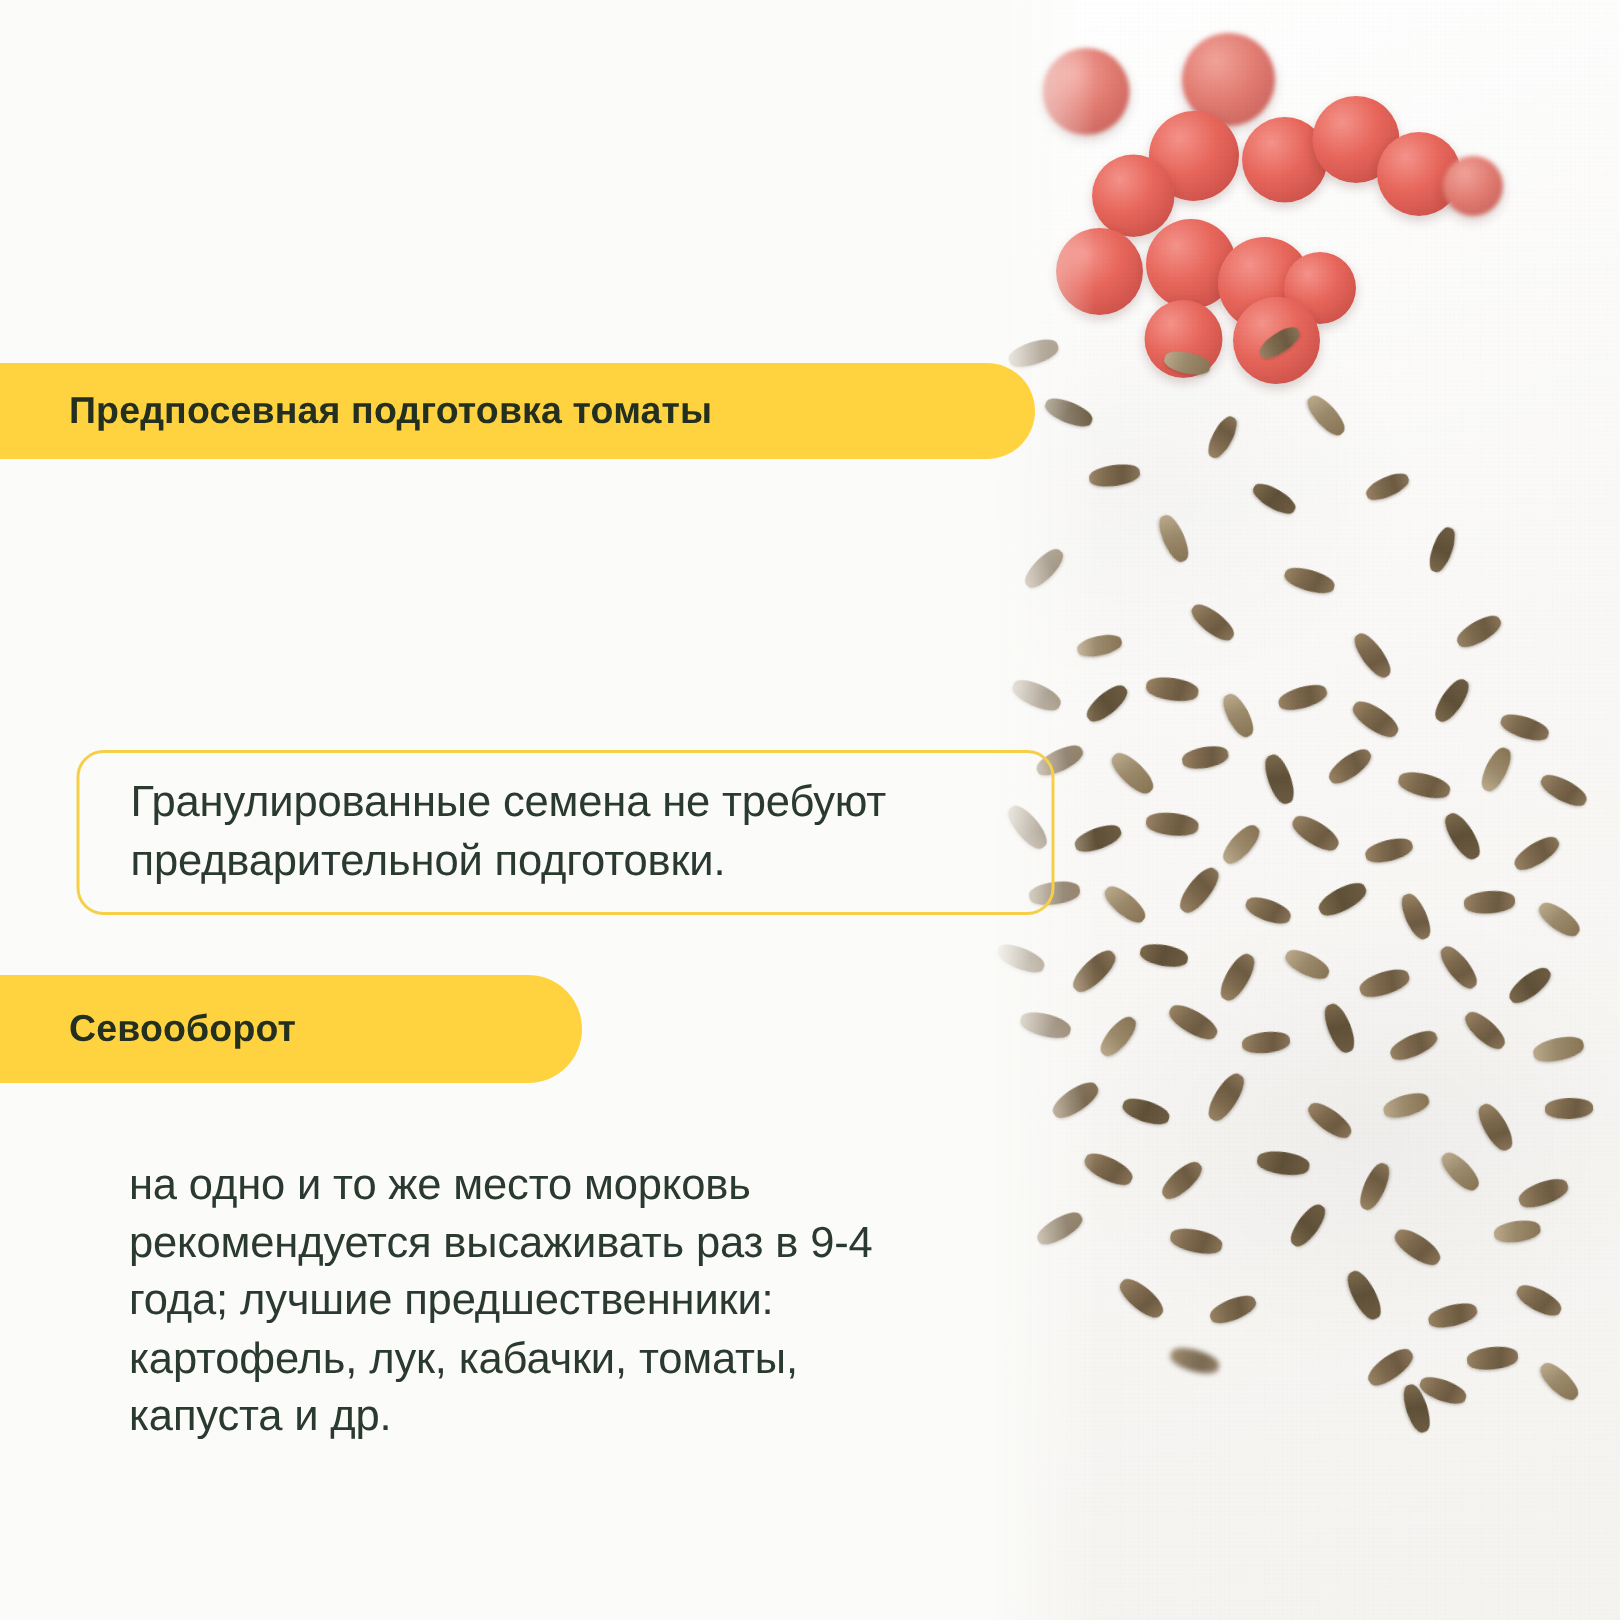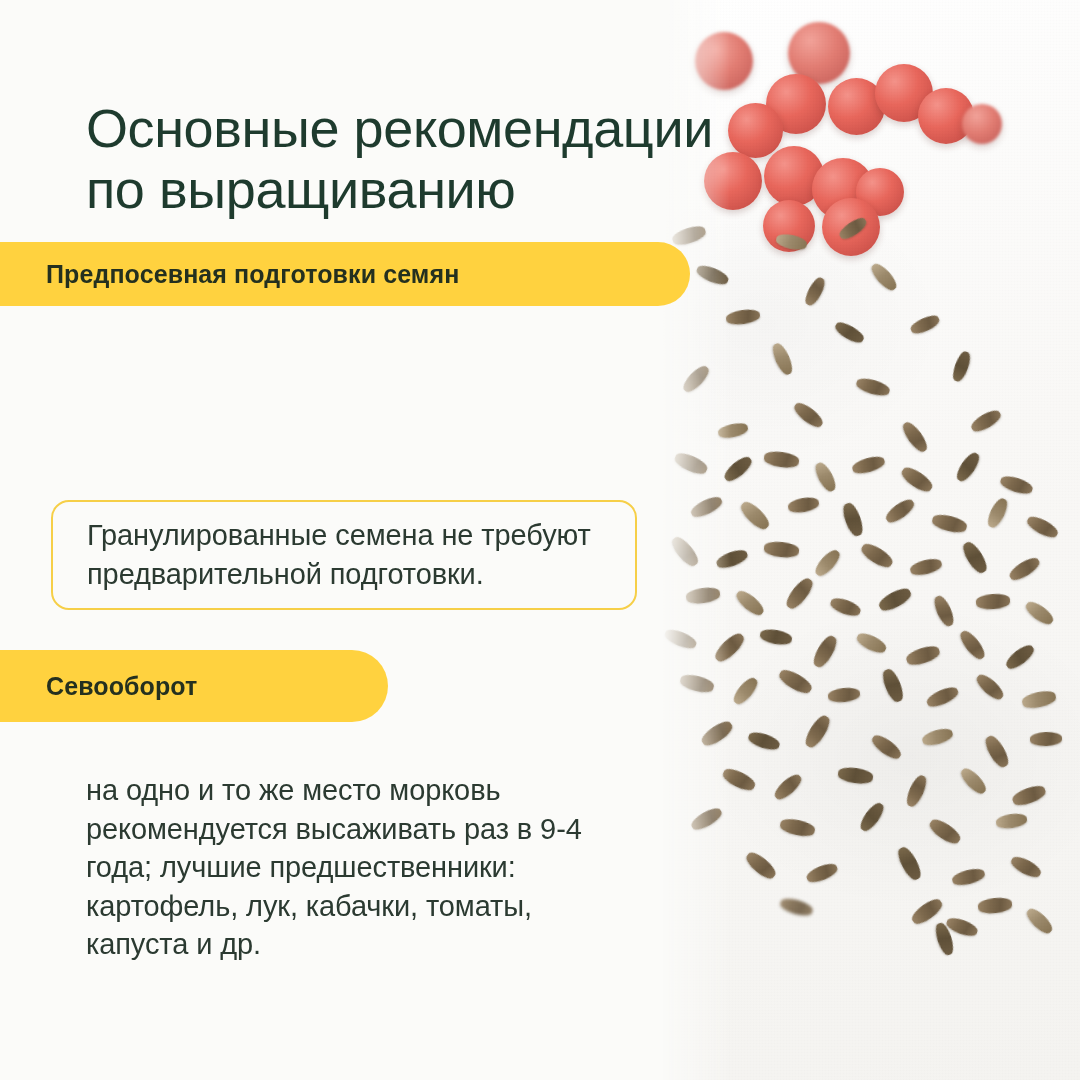--- a/index.html
+++ b/index.html
@@ -135,21 +135,21 @@
     white-space: pre-line;
     letter-spacing: -0.1px;
   }
   .body-text.b1 { left: 86px; top: 332px; width: 700px; }
   .body-text.b2 { left: 86px; top: 742px; width: 660px; }
 
   .callout {
     position: absolute;
     left: 51px;
     top: 500px;
-    width: 586px;
+    width: 652px;
     height: 110px;
     box-sizing: border-box;
     border: 2px solid #f6cf48;
     border-radius: 18px;
     display: flex;
     align-items: center;
     padding: 0 34px;
   }
   .callout-text {
     color: #2b3a31;
@@ -285,25 +285,23 @@
     <div class="seed dark" style="left:268px; top:932px; width:33px; height:14px; transform:rotate(72deg);"></div>
     <div class="seed" style="left:318px; top:898px; width:34px; height:15px; transform:rotate(-6deg);"></div>
     <div class="seed light" style="left:364px; top:914px; width:31px; height:14px; transform:rotate(44deg);"></div>
     <div class="seed blurry" style="left:120px; top:900px; width:33px; height:14px; transform:rotate(16deg);"></div>
 
     <div class="grain"></div>
   </div>
 
   <div class="content">
 
-    <h1 class="page-title">Основные рекомендации
-по выращиванию</h1>
 
     <div class="pill p1">
-      <span>Предпосевная подготовки семян</span>
+      <span>Предпосевная подготовка томаты</span>
     </div>
 
 
     <div class="callout">
       <span class="callout-text">Гранулированные семена не требуют
 предварительной подготовки.</span>
     </div>
 
     <div class="pill p2">
       <span>Севооборот</span>

